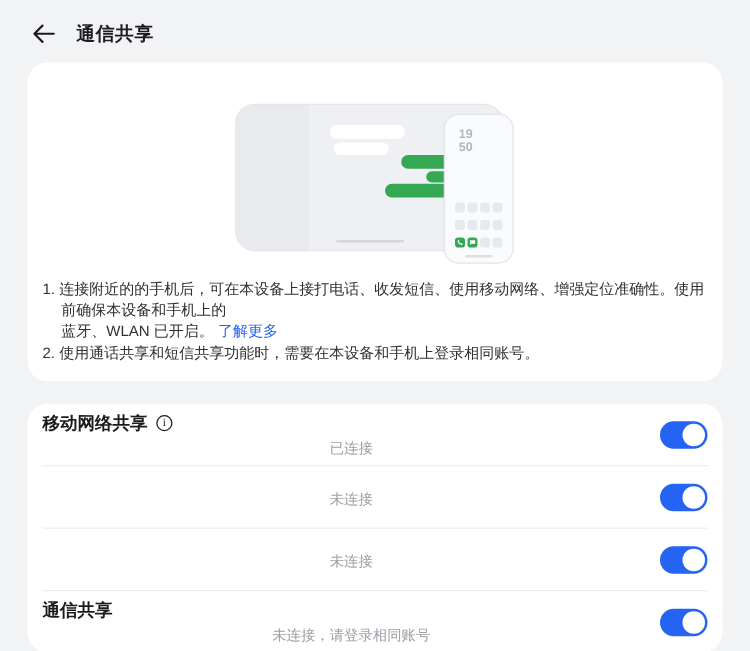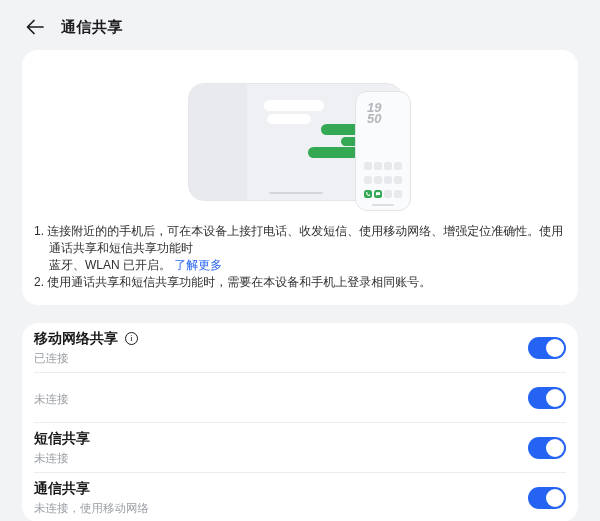--- a/index.html
+++ b/index.html
@@ -27,31 +27,31 @@
   .bubble-2 { left:78px; top:30px; width:44px; height:10px; }
   .gbar { position:absolute; background:#34A853; border-radius:6px; }
   .gbar-1 { left:132px; top:40px; width:50px; height:11px; }
   .gbar-2 { left:152px; top:53px; width:30px; height:9px; }
   .gbar-3 { left:119px; top:63px; width:63px; height:11px; }
   .tablet-home { position:absolute; left:50%; transform:translateX(-50%); bottom:6px; width:54px; height:2px; background:#d3d6da; border-radius:2px; }
   .phone {
     position:absolute; left:333px; top:41px; width:56px; height:120px;
     background:#fafbfc; border:1px solid #e2e4e8; border-radius:12px; z-index:2;
   }
-  .phone-time { position:absolute; left:11px; top:10px; font-size:13px; line-height:11px; font-weight:600; color:#b3b7bc;font-style:italic; }
+  .phone-time { position:absolute; left:11px; top:10px; font-size:10px; line-height:11px; font-weight:600; color:#b3b7bc; }
   .app-grid { position:absolute; left:8px; right:8px; top:70px; display:grid; grid-template-columns:repeat(4,8px); justify-content:space-between; row-gap:6px; }
   .app { width:8px; height:8px; border-radius:2.5px; background:#e7e9ec; }
   .app.green { background:#34A853; display:flex; align-items:center; justify-content:center; }
   .phone-home { position:absolute; left:50%; transform:translateX(-50%); bottom:4px; width:22px; height:2px; background:#dcdfe2; border-radius:2px; }
   
   .notes { padding:10px 12px 14px; font-size:12px; line-height:17px; color:#303034; }
   .note { padding-left:15px; text-indent:-15px; }
   .learn-more { color:#2563F2; font-weight:400; text-decoration:none; cursor:pointer; }
   
-  .settings-card { margin-top:18px; }
+  .settings-card { margin-top:18px;text-align:center; }
   .row { display:flex; align-items:center; height:49px; padding:0 12px 0 12px; cursor:default; }
   .row-text { flex:1; min-width:0; }
   .row-title { font-size:14px; font-weight:700; color:#1b1b1d; display:flex; align-items:center; }
   .row-sub { font-size:11.5px; color:#9ba0a6; margin-top:3px; }
   .info-icon {
     width:13px; height:13px; border:1.2px solid #1b1b1d; border-radius:50%;
     display:inline-flex; align-items:center; justify-content:center;
     margin-left:7px; font-size:9px; font-weight:400; cursor:pointer;
     font-family:"Liberation Serif","DejaVu Serif",serif; font-style:normal; line-height:1;
   }
@@ -106,21 +106,21 @@
               <path d="M1.5 2 h7 v4.5 h-4.5 l-1.8 1.6 v-1.6 h-0.7 Z" fill="#ffffff" rx="1"></path>
             </svg>
         </div>
         <div class="app"></div>
         <div class="app"></div>
       </div>
       <div class="phone-home"></div>
     </div>
   </div>
   <div class="notes">
-    <p class="note"><span>1.</span> <span>连接附近的的手机后，可在本设备上接打电话、收发短信、使用移动网络、增强定位准确性。使用通话共享和短信共享功能时</span><br><span>蓝牙、WLAN 已开启。</span> <a class="learn-more">了解更多</a></p>
+    <p class="note"><span>1.</span> <span>连接附近的的手机后，可在本设备上接打电话、收发短信、使用移动网络、增强定位准确性。使用前确保本设备和手机上的</span><br><span>蓝牙、WLAN 已开启。</span> <a class="learn-more">了解更多</a></p>
     <p class="note"><span>2.</span> <span>使用通话共享和短信共享功能时，需要在本设备和手机上登录相同账号。</span></p>
   </div>
 </div>
 
 <div class="card settings-card">
 
   <div class="row">
     <div class="row-text">
       <div class="row-title">
         <span>移动网络共享</span>
@@ -139,36 +139,33 @@
       <div class="row-sub">未连接</div>
     </div>
     <div class="toggle">
         <div class="knob"></div>
       </div>
   </div>
   <div class="divider"></div>
 
   <div class="row">
     <div class="row-text">
-      <div class="row-title">
-        <span>短信共享</span>
-      </div>
       <div class="row-sub">未连接</div>
     </div>
     <div class="toggle">
         <div class="knob"></div>
       </div>
   </div>
   <div class="divider"></div>
 
   <div class="row">
     <div class="row-text">
       <div class="row-title">
         <span>通信共享</span>
       </div>
-      <div class="row-sub">未连接，使用移动网络</div>
+      <div class="row-sub">未连接，请登录相同账号</div>
     </div>
     <div class="toggle">
         <div class="knob"></div>
       </div>
   </div>
 
 </div>
 
 </body></html>

